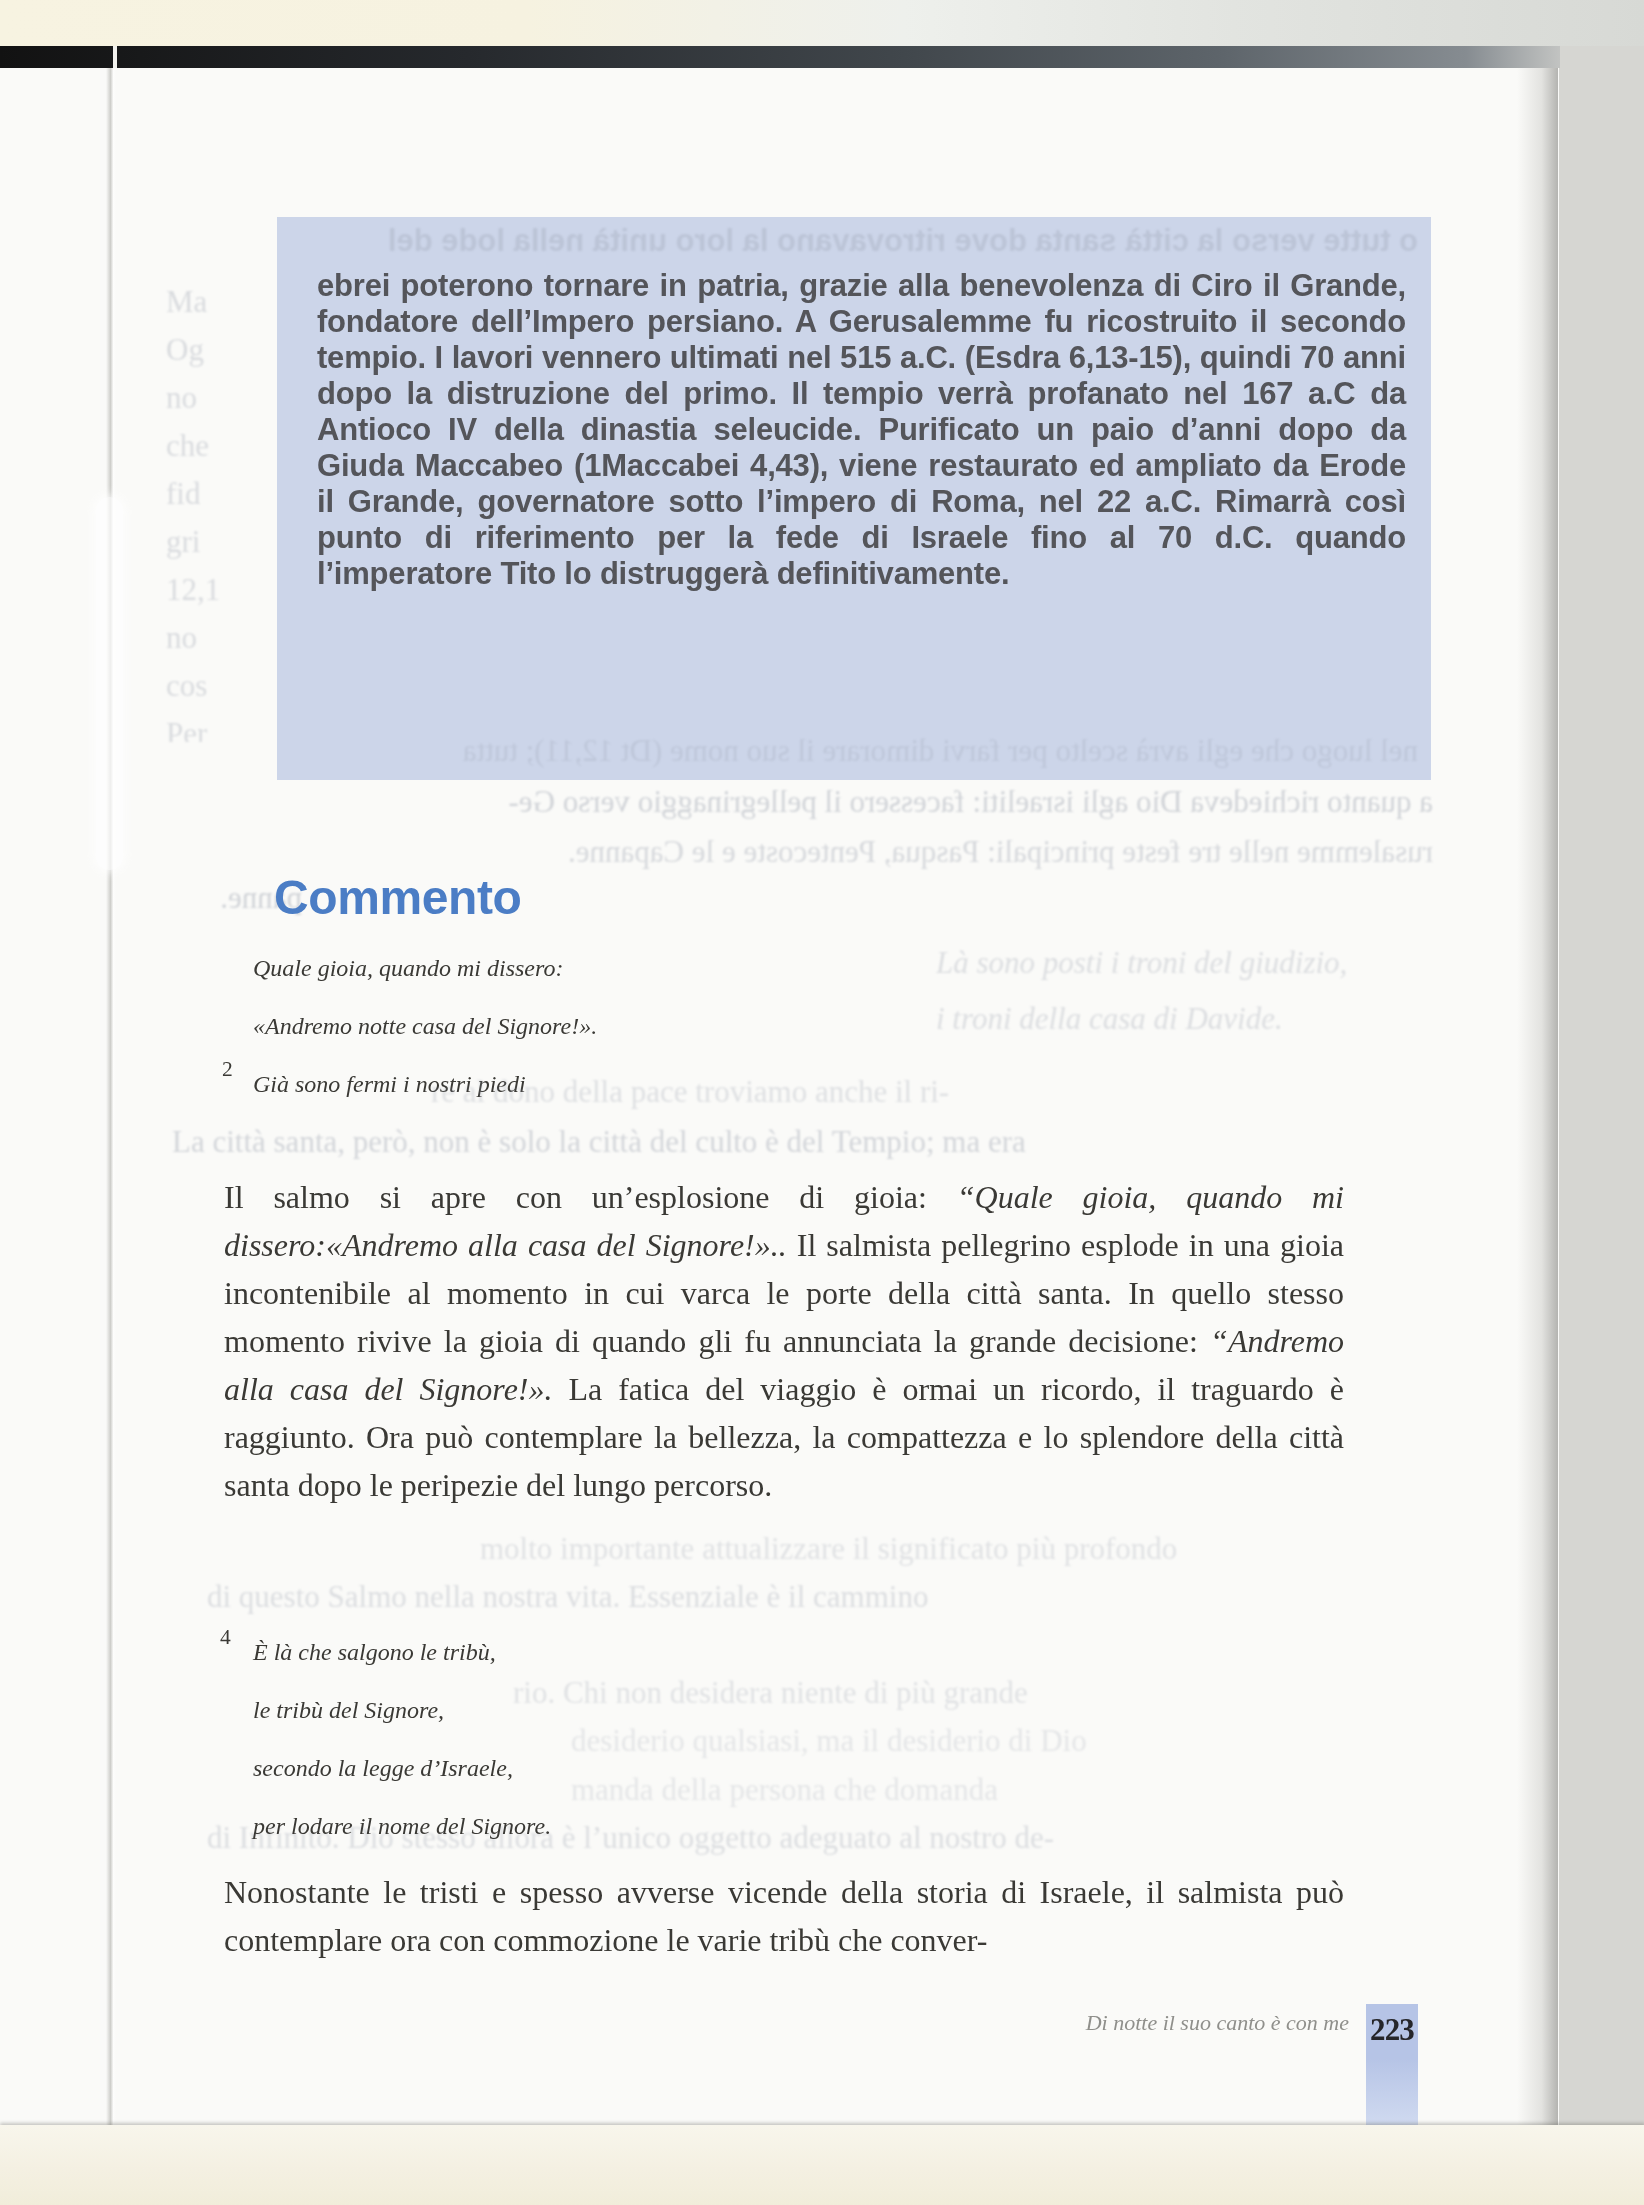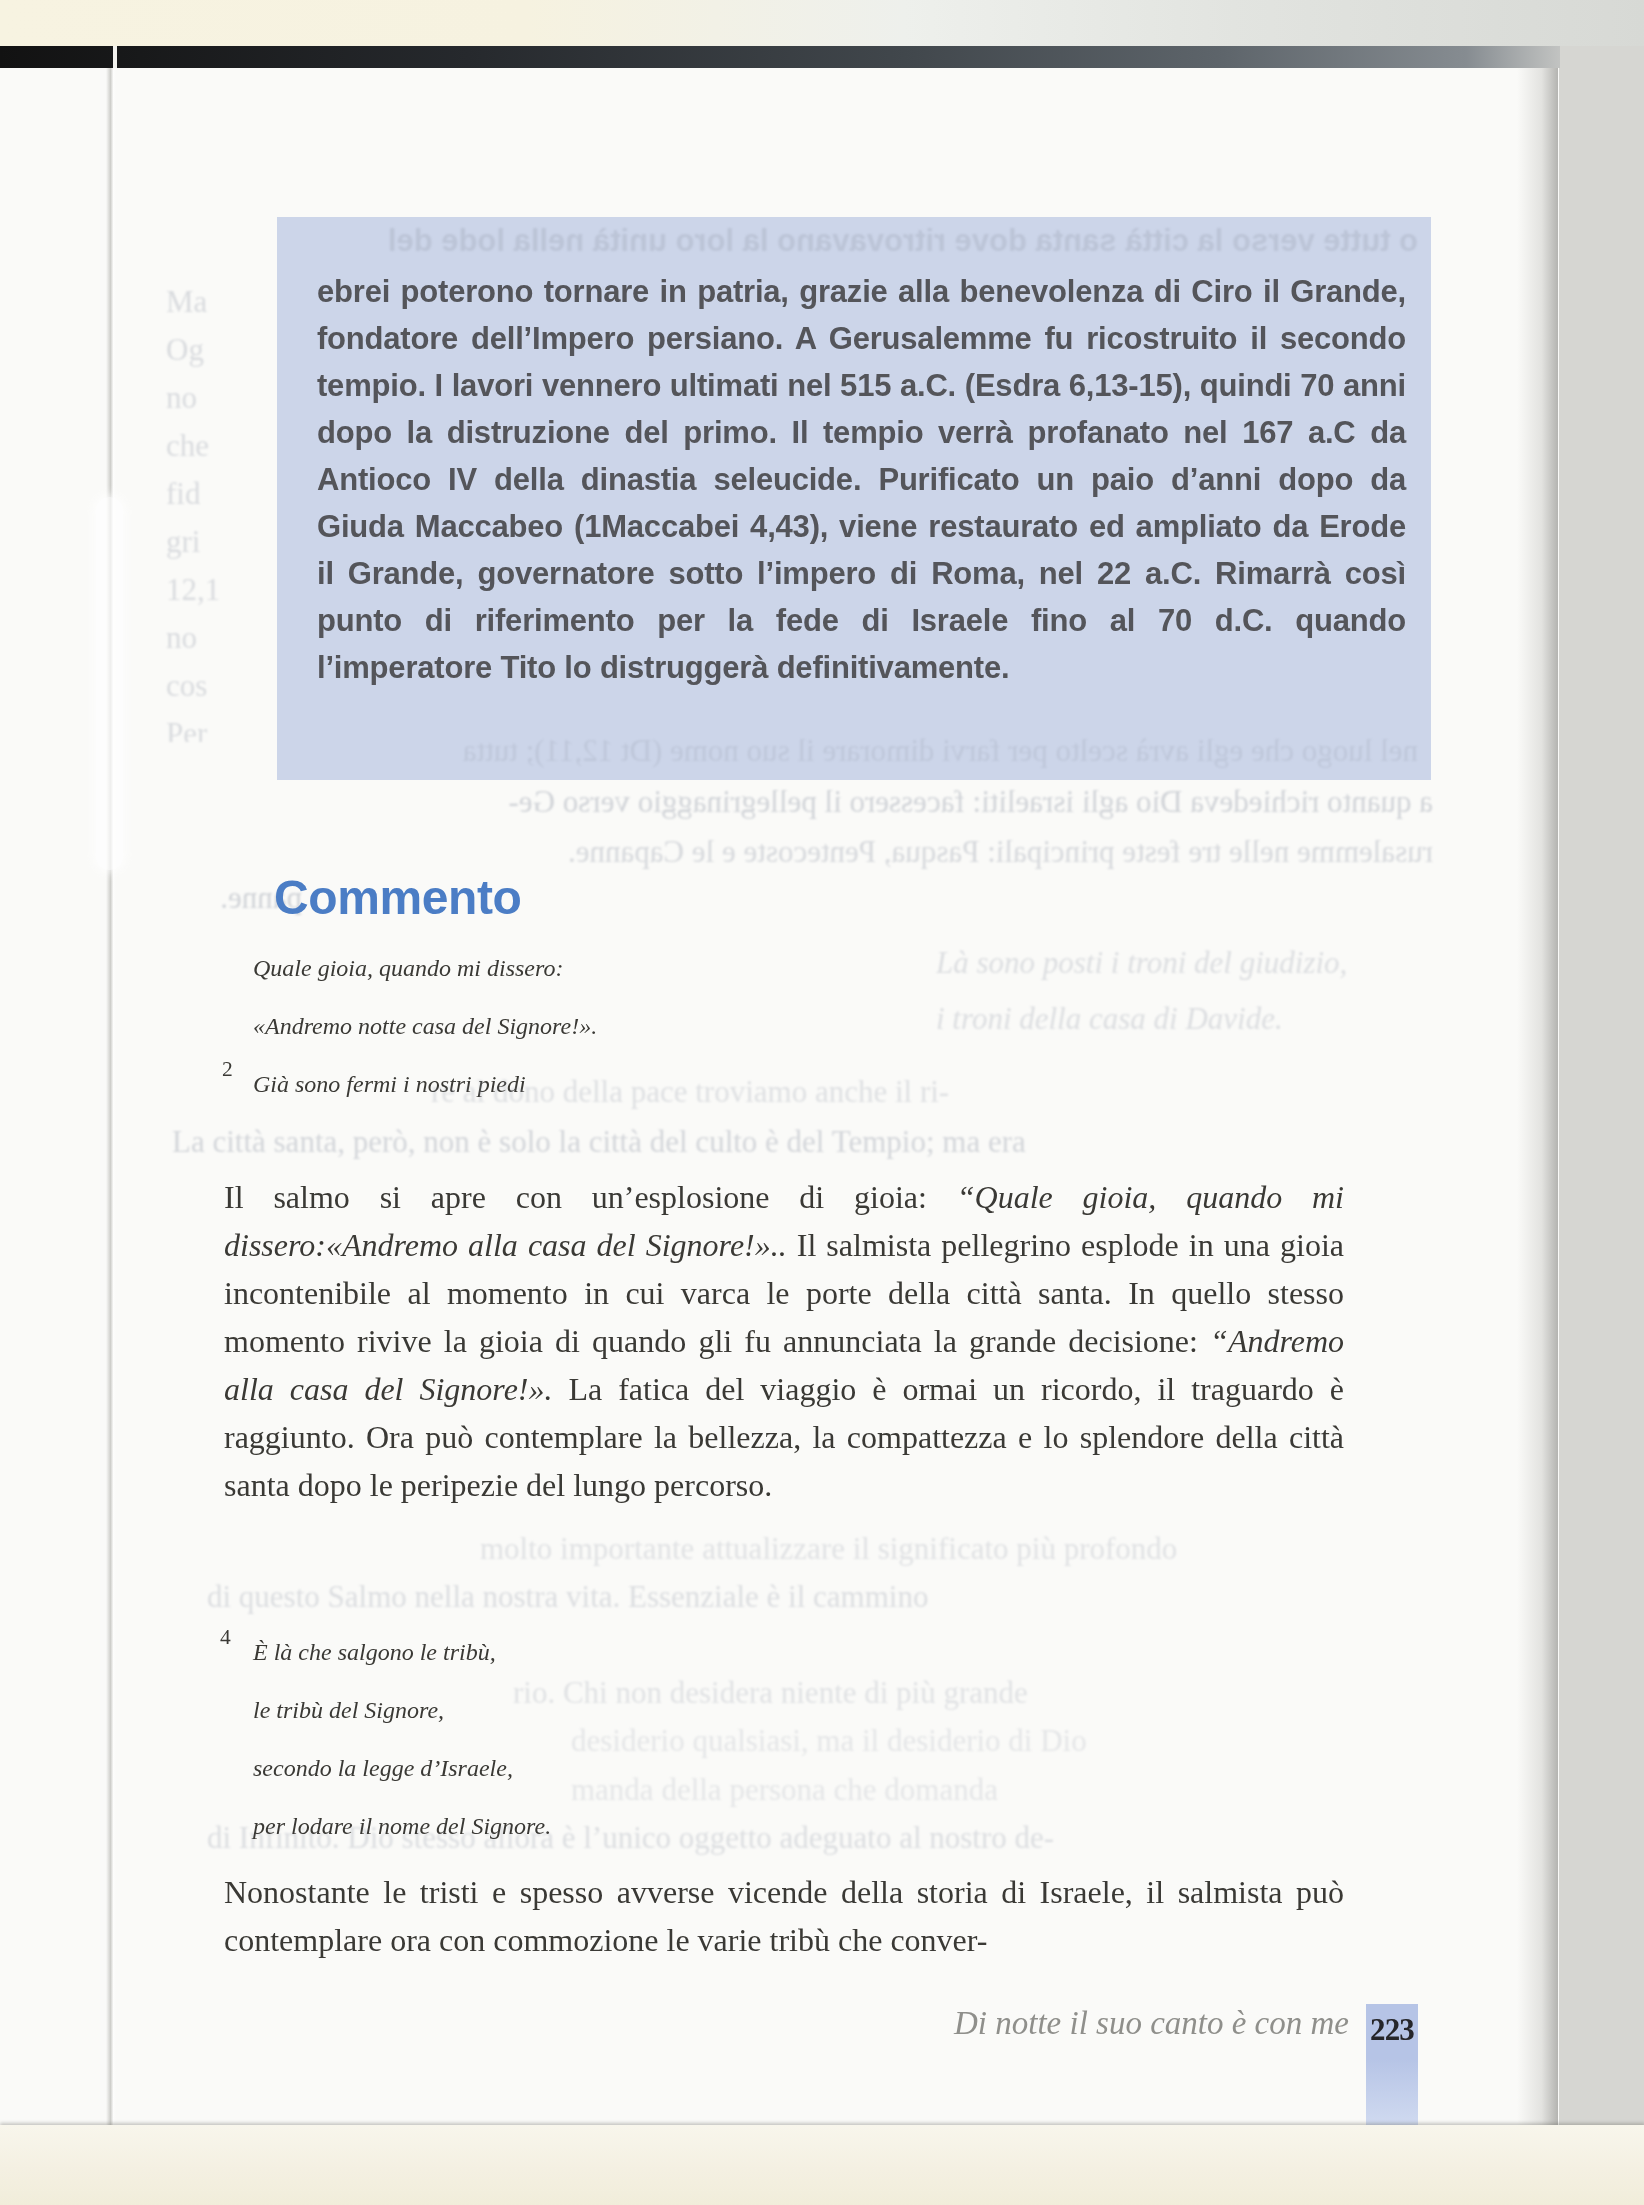--- a/index.html
+++ b/index.html
@@ -56,21 +56,21 @@
     box-shadow:0 -2.5px 3.3px rgba(100,100,92,0.35);
   }
   
   .highlight-block{
     position:absolute;left:277px;top:217px;width:1154px;height:563px;
     background:var(--highlight-bg);
   }
   .highlight-text{
     position:absolute;left:40px;right:25px;top:51px;
     font-family:"Liberation Sans", sans-serif;
-    font-size:31px;line-height:47px;font-weight:600;
+    font-size:31px;line-height:36px;font-weight:600;
     color:var(--highlight-text);
     text-align:justify;letter-spacing:-0.2px;
   }
   
   .commento{
     position:absolute;left:274px;top:830px;
     font-family:"Liberation Sans", sans-serif;
     font-size:48px;font-weight:600;letter-spacing:-0.4px;
     color:var(--heading-blue);
     margin-top:40px;
@@ -89,21 +89,21 @@
     position:absolute;left:224px;width:1120px;
     font-size:32px;line-height:48px;color:var(--body-text);
     text-align:justify;
   }
   .para-1{top:1173px;}
   .para-2{top:1868px;}
   .para .it{font-style:italic;}
   
   .running-title{
     position:absolute;left:662px;top:2004px;width:687px;
-    text-align:right;font-style:italic;font-size:33px;line-height:38px;
+    text-align:right;font-style:italic;font-size:22px;line-height:38px;
     color:var(--footer-text);
   }
   .pagenum-box{
     position:absolute;left:1366px;top:2004px;width:52px;height:121px;
     background:linear-gradient(to bottom,var(--pagenum-box) 0%,var(--pagenum-box) 45%,var(--pagenum-box-bottom) 100%);
     text-align:center;
   }
   .pagenum{
     display:block;margin-top:8.3px;
     font-size:31px;font-weight:bold;color:#26262a;letter-spacing:-0.8px;

